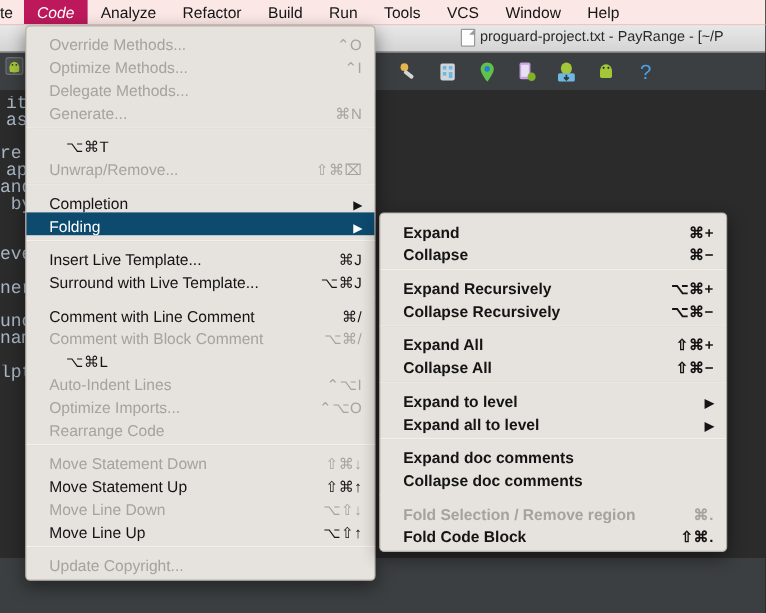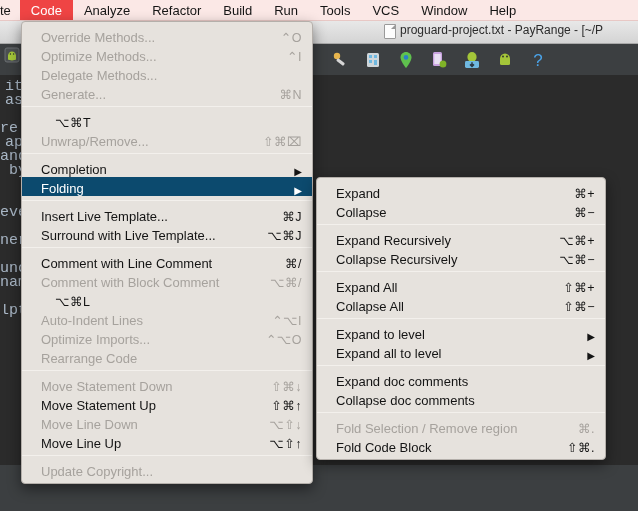--- a/index.html
+++ b/index.html
@@ -82,39 +82,40 @@
     font-size: 13px;
   }
   .menubar-item {
     display: flex; align-items: center;
     padding: 0 11px;
     color: #151515;
     white-space: nowrap;
   }
   .menubar-item.clipped { padding-left: 0; padding-right: 9px; }
   .menubar-item.active {
-    background: #ef4444;
+    background: #be185d;
     color: #ffffff;
+    font-style: italic;
   }
 
   
   .menu {
     position: absolute;
     background: #e6e2dd;
     border: 1px solid #b4afaa;
     border-radius: 4px;
     box-shadow: 0 5px 14px rgba(0,0,0,0.45);
     padding: 4px 0;
     font-size: 13px;
   }
   .menu-main {
     top: 21px; left: 21px; width: 292px;
   }
   .menu-sub {
-    top: 177px; left: 316px; width: 290px;
+    top: 177px; left: 316px; width: 290px; font-weight: bold;
   }
   .mi {
     position: relative;
     display: flex; align-items: flex-end;
     height: 19px;
     padding: 0 10px 0 19px;
     color: #141414;
     white-space: nowrap;
   }
   .mi.disabled { color: #a6a29d; }

